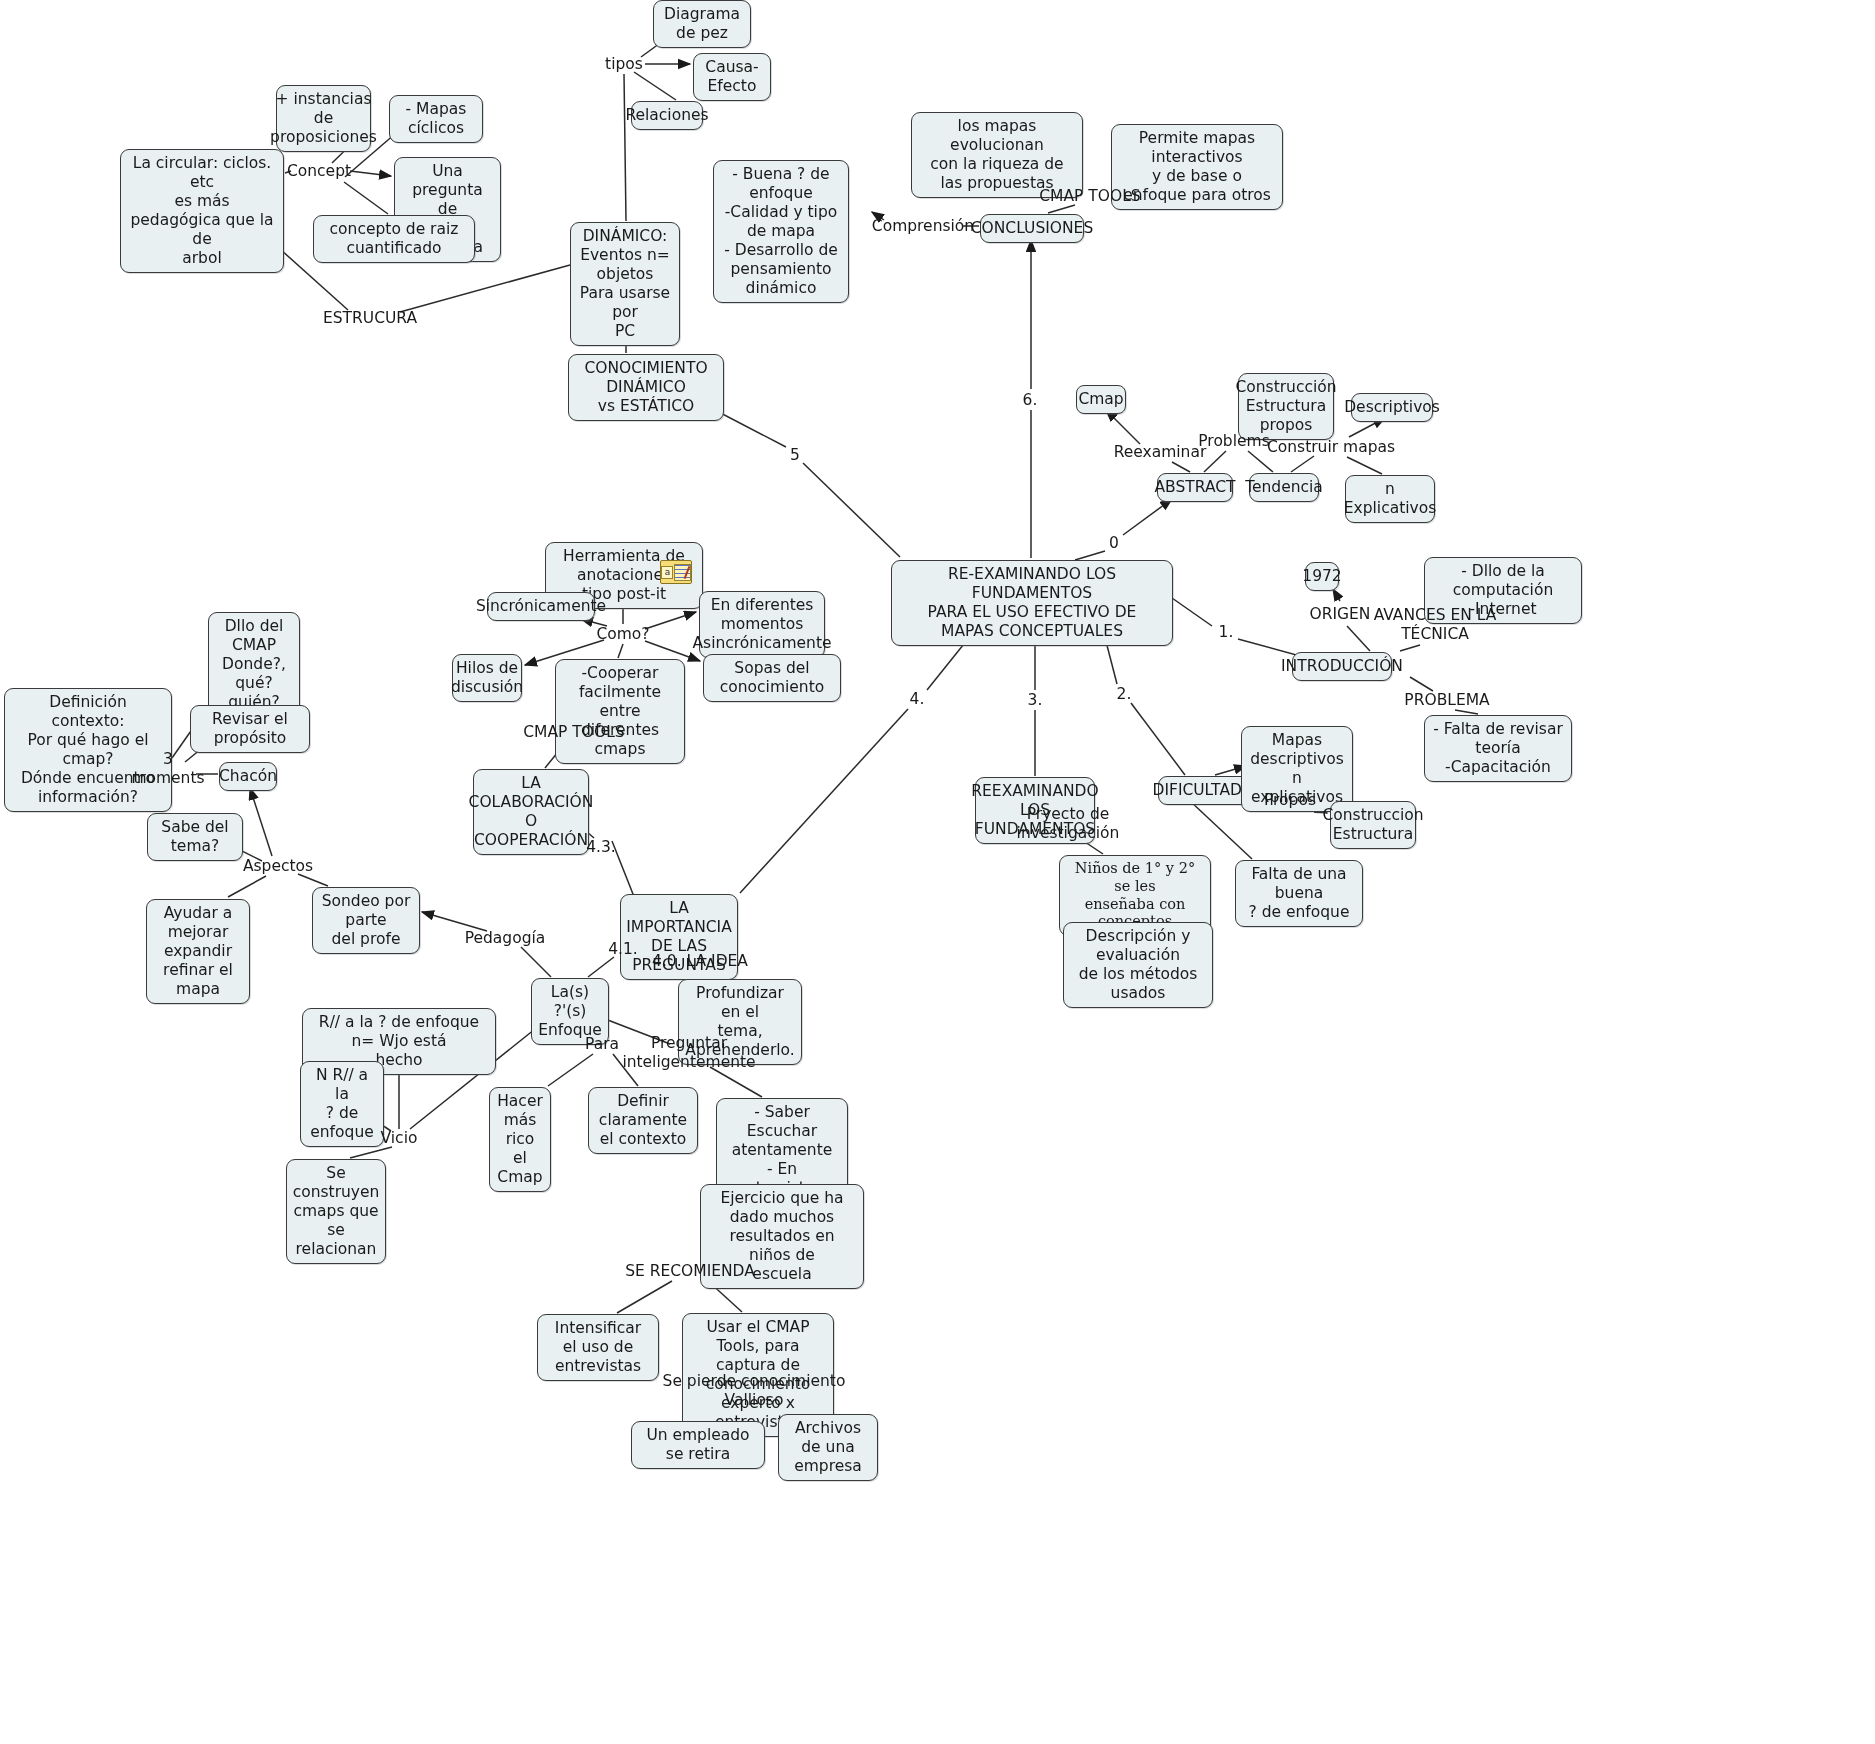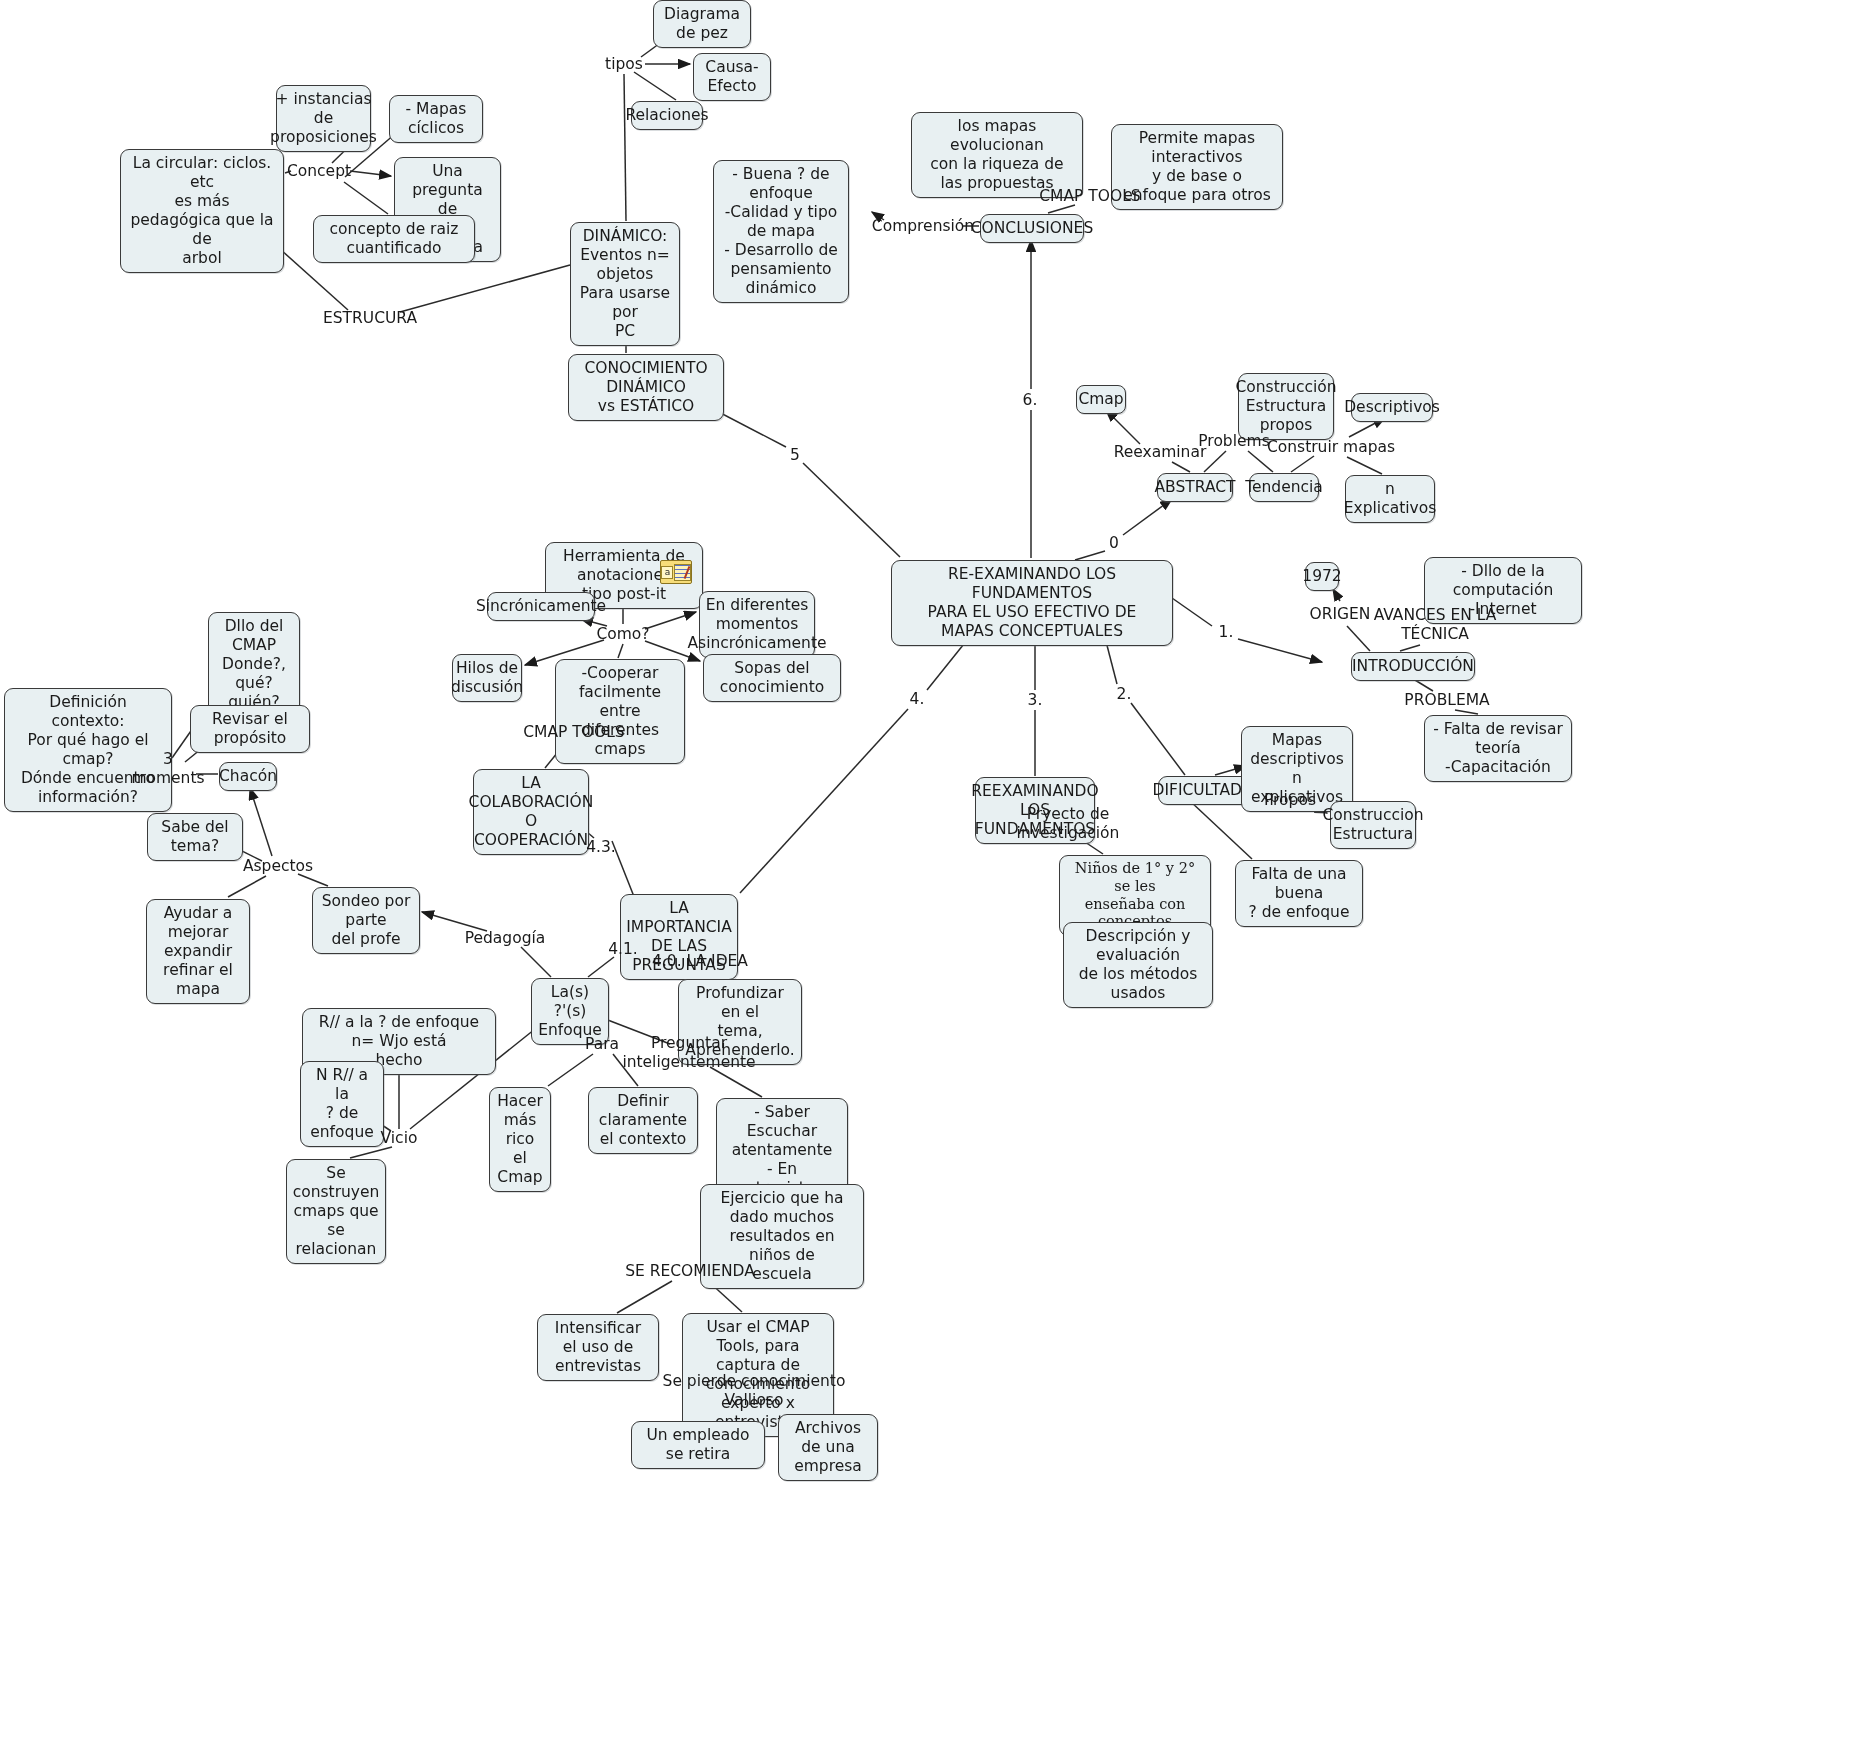--- a/index.html
+++ b/index.html
@@ -240,27 +240,27 @@
 Estructura propos</div>
       <div class="node" style="left: 1351px; top: 393px; width: 82px; min-height: 24px;">Descriptivos</div>
       <div class="node" style="left: 1157px; top: 473px; width: 76px; min-height: 24px;">ABSTRACT</div>
       <div class="node" style="left: 1249px; top: 473px; width: 70px; min-height: 24px;">Tendencia</div>
       <div class="node" style="left: 1345px; top: 475px; width: 90px; min-height: 24px;">n Explicativos</div>
       <div class="node" style="left: 891px; top: 560px; width: 282px; min-height: 38px;">RE-EXAMINANDO LOS FUNDAMENTOS
 PARA EL USO EFECTIVO DE MAPAS CONCEPTUALES</div>
       <div class="node" style="left: 1305px; top: 562px; width: 34px; min-height: 24px;">1972</div>
       <div class="node" style="left: 1424px; top: 557px; width: 158px; min-height: 40px;">- Dllo de la computación
 -Internet</div>
-      <div class="node" style="left: 1351px; top: 652px; width: 124px; min-height: 24px;">INTRODUCCIÓN</div>
+      <div class="node" style="left: 1292px; top: 652px; width: 100px; min-height: 24px;">INTRODUCCIÓN</div>
       <div class="node" style="left: 1424px; top: 715px; width: 148px; min-height: 40px;">- Falta de revisar teoría
 -Capacitación</div>
       <div class="node" style="left: 545px; top: 542px; width: 158px; min-height: 38px;">Herramienta de anotaciones
 tipo post-it</div>
       <div class="node" style="left: 487px; top: 592px; width: 108px; min-height: 24px;">Sincrónicamente</div>
-      <div class="node" style="left: 699px; top: 591px; width: 116px; min-height: 38px;">En diferentes momentos
+      <div class="node" style="left: 699px; top: 591px; width: 126px; min-height: 38px;">En diferentes momentos
 Asincrónicamente</div>
       <div class="node" style="left: 452px; top: 654px; width: 70px; min-height: 38px;">Hilos de
 discusión</div>
       <div class="node" style="left: 555px; top: 659px; width: 130px; min-height: 40px;">-Cooperar facilmente
 entre diferentes cmaps</div>
       <div class="node" style="left: 703px; top: 654px; width: 138px; min-height: 24px;">Sopas del conocimiento</div>
       <div class="node" style="left: 473px; top: 769px; width: 116px; min-height: 38px;">LA COLABORACIÓN
 O COOPERACIÓN</div>
       <div class="node" style="left: 208px; top: 612px; width: 92px; min-height: 54px;">Dllo del CMAP
 Donde?, qué?

